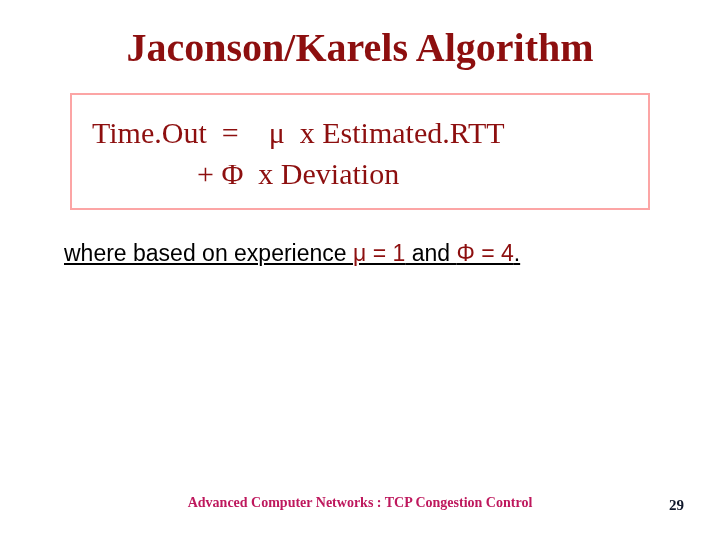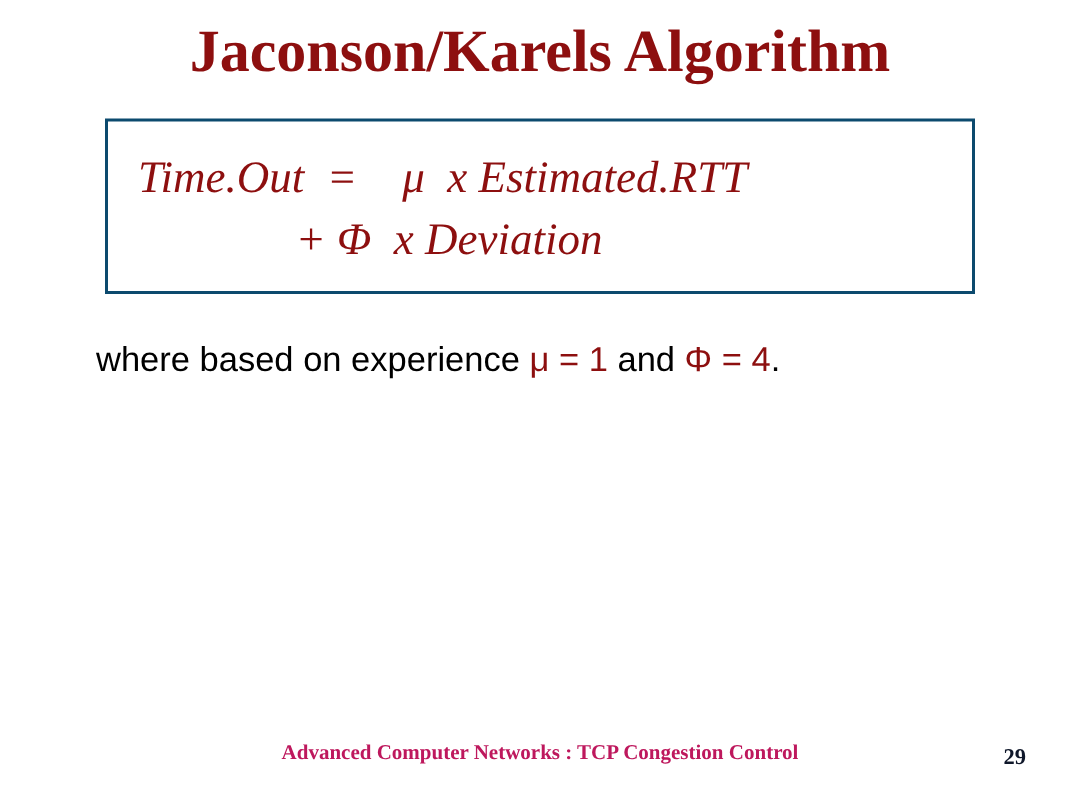--- a/index.html
+++ b/index.html
@@ -7,55 +7,55 @@
     width: 720px;
     height: 540px;
     background: #ffffff;
     font-family: Arial, Helvetica, sans-serif;
     position: relative;
     overflow: hidden;
   }
   .slide {
     width: 100%;
     height: 100%;
-    padding: 10px 42px 0 42px;
+    padding: 24px 42px 0 42px;
     position: relative;
     border-radius: 17px;
   }
   .title {
     font-family: "Comic Sans MS", "Comic Sans", cursive;
     font-size: 40px;
     color: #8d0f0f;
     text-align: center;
     margin-bottom: 22px;
   }
   .subtitle {
     font-size: 23px;
     color: #000;
     line-height: 1.25;
     padding-left: 8px;
     margin-bottom: 28px;
   }
   .formula-box {
-    border: 2px solid #0c4a6e;
+    border: 2px solid #fca5a5;
     margin: 0 28px 30px 28px;
     padding: 18px 20px 14px 20px;
-    font-style: italic;
   }
   .formula-line {
     font-family: "Comic Sans MS", "Comic Sans", cursive;
     font-size: 30px;
     color: #8d0f0f;
     white-space: pre;
     line-height: 1.35;
   }
   .closing {
     font-size: 23px;
     color: #000;
     padding-left: 22px;
+    text-decoration: underline;
   }
   .closing .hl {
     color: #8d0f0f;
   }
   .footer {
     position: absolute;
     bottom: 20px;
     left: 0;
     width: 100%;
     height: 34px;

